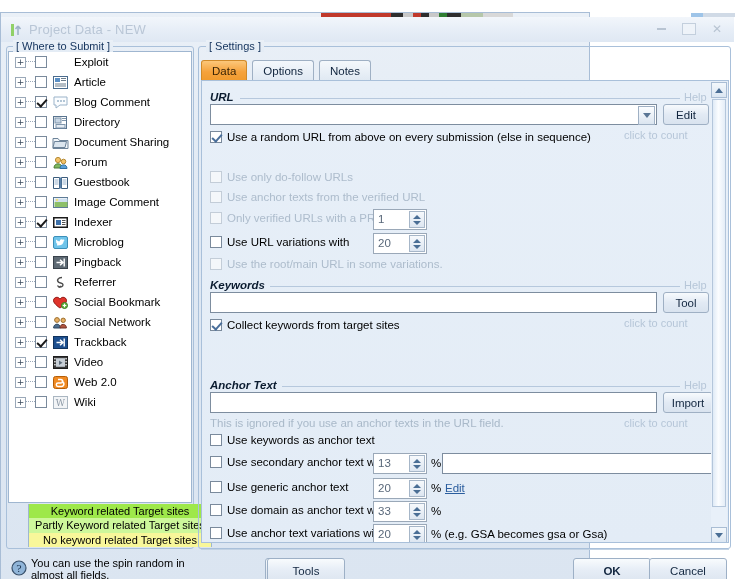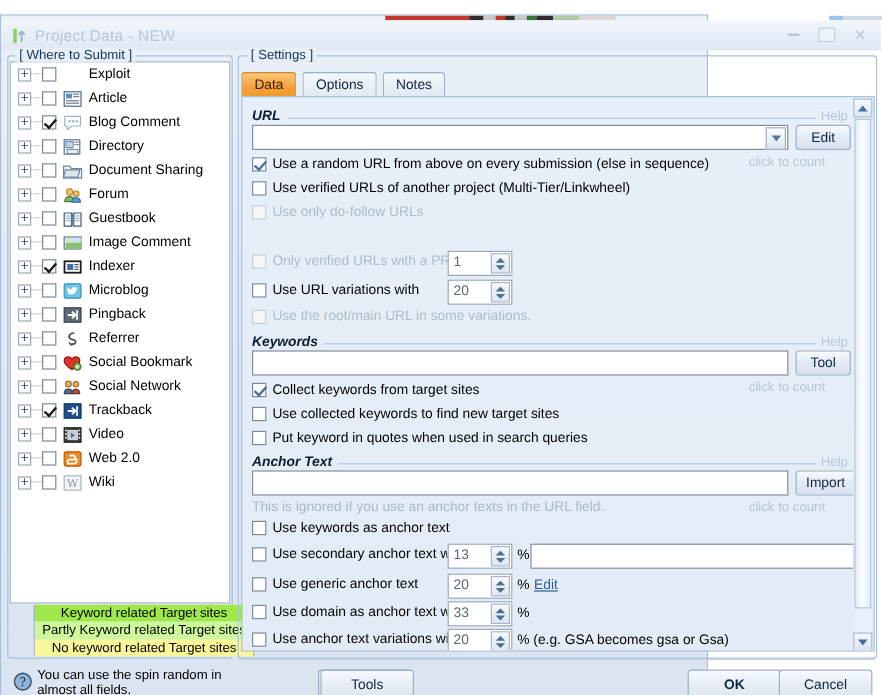--- a/index.html
+++ b/index.html
@@ -467,27 +467,27 @@
       </div>
       <div class="btn" style="left:461px;top:23px;width:46px;height:21px;">
         <span>Edit</span>
       </div>
       <div class="ctc" style="left:422px;top:48px;">click to count</div>
 
       <div class="chk-row" style="left:8px;top:50px;">
         <span class="chk on"></span>
         <span class="chk-label">Use a random URL from above on every submission (else in sequence)</span>
       </div>
-      <div class="chk-row" style="left:8px;top:70px;">
-        <span class="chk"></span>
-        <span class="chk-label">Use verified URLs of another project (Multi-Tier/Linkwheel)</span>
-      </div>
       <div class="chk-row" style="left:8px;top:90px;">
         <span class="chk dis"></span>
         <span class="chk-label dis">Use only do-follow URLs</span>
+      </div>
+      <div class="chk-row" style="left:8px;top:110px;">
+        <span class="chk dis"></span>
+        <span class="chk-label dis">Use anchor texts from the verified URL</span>
       </div>
 
       <div class="chk-row" style="left:8px;top:131px;">
         <span class="chk dis"></span>
         <span class="chk-label dis">Only verified URLs with a PR of</span>
       </div>
       <div class="spin" style="left:171px;top:128px;">
         <span class="v">1</span>
         <span class="sbtns">
             <i class="up"></i>
@@ -518,28 +518,20 @@
 
       <div class="tinput" style="left:8px;top:211px;width:447px;"></div>
       <div class="btn" style="left:461px;top:211px;width:46px;height:21px;">
         <span>Tool</span>
       </div>
       <div class="ctc" style="left:422px;top:236px;">click to count</div>
 
       <div class="chk-row" style="left:8px;top:238px;">
         <span class="chk on"></span>
         <span class="chk-label">Collect keywords from target sites</span>
-      </div>
-      <div class="chk-row" style="left:8px;top:258px;">
-        <span class="chk"></span>
-        <span class="chk-label">Use collected keywords to find new target sites</span>
-      </div>
-      <div class="chk-row" style="left:8px;top:278px;">
-        <span class="chk"></span>
-        <span class="chk-label">Put keyword in quotes when used in search queries</span>
       </div>
 
       <div class="sect sect-title" style="top:298px;">Anchor Text</div>
       <div class="sect-rule" style="left:80px;top:305px;width:398px;"></div>
       <div class="help" style="left:482px;top:298px;">Help</div>
 
       <div class="tinput" style="left:8px;top:311px;width:447px;"></div>
       <div class="btn" style="left:461px;top:311px;width:50px;height:21px;">
         <span>Import</span>
       </div>

